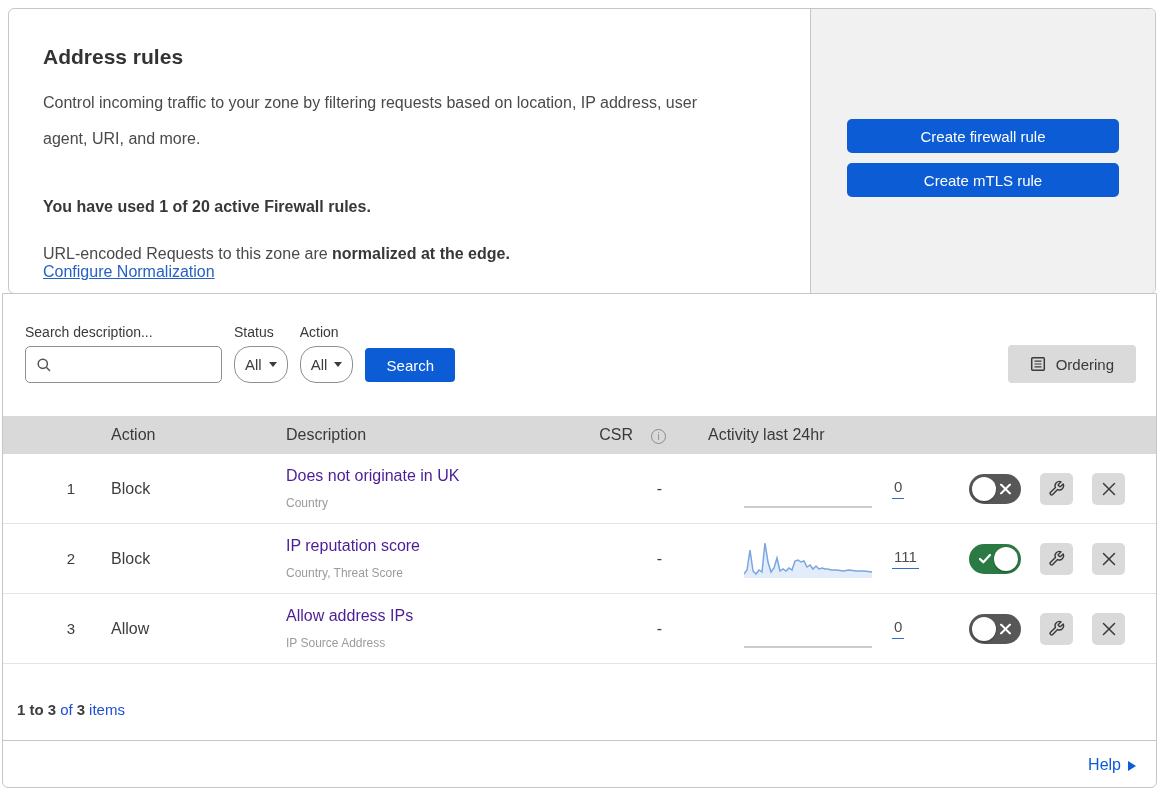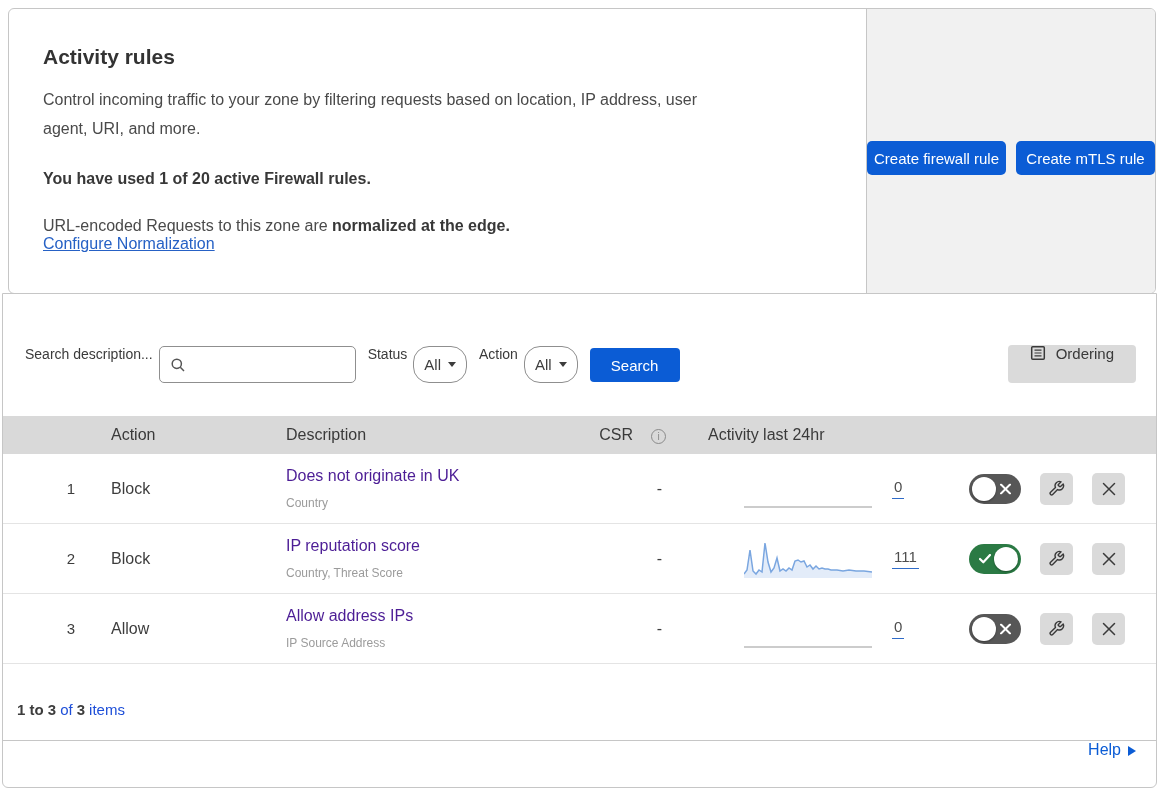--- a/index.html
+++ b/index.html
@@ -16,52 +16,52 @@
   }
   *{box-sizing:border-box;margin:0;padding:0;}
   html,body{width:1161px;height:791px;background:#fff;overflow:hidden;
     font-family:"Liberation Sans","DejaVu Sans",sans-serif;color:var(--text);}
 
   
   .top-card{position:absolute;left:8px;top:8px;width:1148px;height:286px;
     border:1px solid var(--border);border-radius:6px;display:flex;overflow:hidden;background:#fff;}
   .top-left{flex:1;padding:36px 40px 0 34px;border-right:1px solid var(--border);}
   .page-title{font-size:21px;font-weight:600;color:#333;}
-  .page-desc{margin-top:16px;font-size:16px;line-height:29px;color:#4a4a4a;max-width:700px;}
-  .usage-note{margin-top:27px;font-size:16px;font-weight:700;color:#383838;}
+  .page-desc{margin-top:16px;font-size:16px;line-height:36px;color:#4a4a4a;max-width:700px;}
+  .usage-note{margin-top:41px;font-size:16px;font-weight:700;color:#383838;}
   .norm-line{margin-top:29px;font-size:16px;color:#4a4a4a;}
   .norm-line b{color:#383838;}
   .norm-link{display:inline-block;font-size:16px;color:var(--link);
     text-decoration:underline;cursor:pointer;}
-  .top-right{width:288px;background:var(--panel);display:flex;flex-direction:row;
+  .top-right{width:344px;background:var(--panel);display:flex;flex-direction:column;
     justify-content:center;align-items:center;gap:10px;padding-top:14px;}
   .btn-primary{width:272px;height:34px;background:var(--accent);color:#fff;border:none;
     border-radius:5px;font-size:15px;font-family:inherit;cursor:pointer;}
 
   
   .main-card{position:absolute;left:2px;top:293px;width:1155px;height:495px;
     border:1px solid var(--border);border-radius:0 0 6px 6px;background:#fff;overflow:hidden;}
 
   
   .filters{height:122px;display:flex;justify-content:space-between;align-items:flex-end;
     padding:0 20px 0 22px;}
   .filter-left{display:flex;gap:12px;align-items:flex-end;padding-bottom:33px;}
-  .fgroup{display:flex;flex-direction:row;gap:6px;}
+  .fgroup{display:flex;flex-direction:column;gap:6px;}
   .flabel{font-size:14px;color:#3a3a3a;}
   .search-box{width:197px;height:37px;border:1px solid #8f8f8f;border-radius:5px;
     display:flex;align-items:center;padding-left:10px;background:#fff;}
   .dropdown{height:37px;border:1px solid #8f8f8f;border-radius:16px;background:#fff;
     display:flex;align-items:center;justify-content:center;gap:7px;font-size:15px;
     padding:0 10px;cursor:pointer;}
   .caret{width:0;height:0;border-left:4px solid transparent;border-right:4px solid transparent;
     border-top:5px solid #3c3c3c;}
   .btn-search{width:90px;height:34px;background:var(--accent);color:#fff;border:none;
     border-radius:4px;font-size:15px;font-family:inherit;cursor:pointer;margin-bottom:1px;}
   .btn-ordering{height:38px;padding:0 22px;margin-bottom:33px;background:var(--graybtn);
-    border:none;border-radius:4px;display:flex;gap:10px;font-size:15px;
+    border:none;border-radius:4px;display:flex;align-items:center;gap:10px;font-size:15px;
     color:#3a3a3a;font-family:inherit;cursor:pointer;}
 
   
   .grid-row{display:grid;grid-template-columns:108px 175px 268px 120px 249px 1fr;}
   .thead{height:38px;background:var(--headband);align-items:center;font-size:16px;color:#3a3a3a;}
   .c-csr{display:flex;justify-content:flex-end;align-items:flex-end;gap:18px;padding-right:8px;}
   .c-activity-h{padding-left:34px;}
   .trow{height:70px;border-bottom:1px solid #e4e4e4;align-items:center;}
   .c-num{text-align:right;padding-right:36px;font-size:15px;}
   .c-action{font-size:16px;}
@@ -88,35 +88,35 @@
   .toggle .g-check{left:10px;}
   .toggle .g-x{right:10px;}
 
   .icon-btn{width:33px;height:32px;background:var(--graybtn);border:none;border-radius:5px;
     display:flex;align-items:center;justify-content:center;cursor:pointer;}
 
   
   .tfoot{height:76px;display:flex;align-items:center;padding:14px 0 0 14px;font-size:15px;}
   .tfoot b{color:#3d3d3d;margin-right:4px;}
   .tfoot span{color:#1d4ed8;margin-right:4px;}
-  .help-bar{height:49px;border-top:1px solid var(--border);display:flex;align-items:flex-start;
+  .help-bar{height:49px;border-top:1px solid var(--border);display:flex;align-items:center;
     justify-content:flex-end;padding-right:20px;}
   .help-link{display:flex;align-items:center;gap:7px;font-size:16px;color:var(--accent);cursor:pointer;}
   .help-arrow{width:0;height:0;border-top:5px solid transparent;border-bottom:5px solid transparent;
     border-left:8px solid var(--accent);margin-top:1px;}
 
   .info-circle{width:15px;height:15px;border:1px solid #8a8a8a;border-radius:50%;color:#8a8a8a;
     font-size:10px;display:inline-flex;align-items:center;justify-content:center;font-style:normal;}
 </style>
 </head>
 <body>
 
 <div class="top-card">
   <div class="top-left">
-    <div class="page-title">Activity rules</div>
+    <div class="page-title">Address rules</div>
     <div class="page-desc">Control incoming traffic to your zone by filtering requests based on location, IP address, user agent, URI, and more.</div>
     <div class="usage-note">You have used 1 of 20 active Firewall rules.</div>
     <div class="norm-line"><span>URL-encoded Requests to this zone are </span><b>normalized at the edge.</b></div>
     <a class="norm-link">Configure Normalization</a>
   </div>
   <div class="top-right">
     <button class="btn-primary">Create firewall rule</button>
     <button class="btn-primary">Create mTLS rule</button>
   </div>
 </div>

